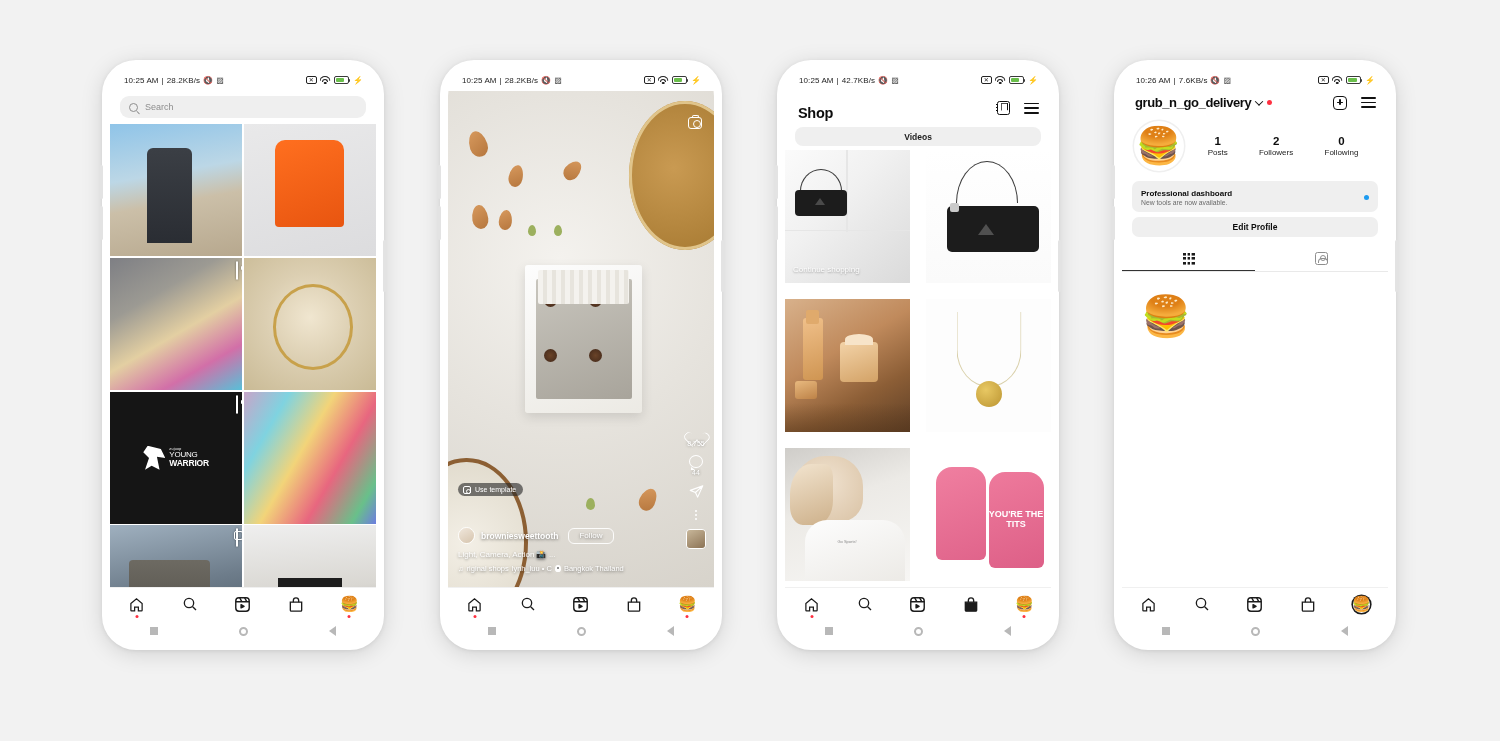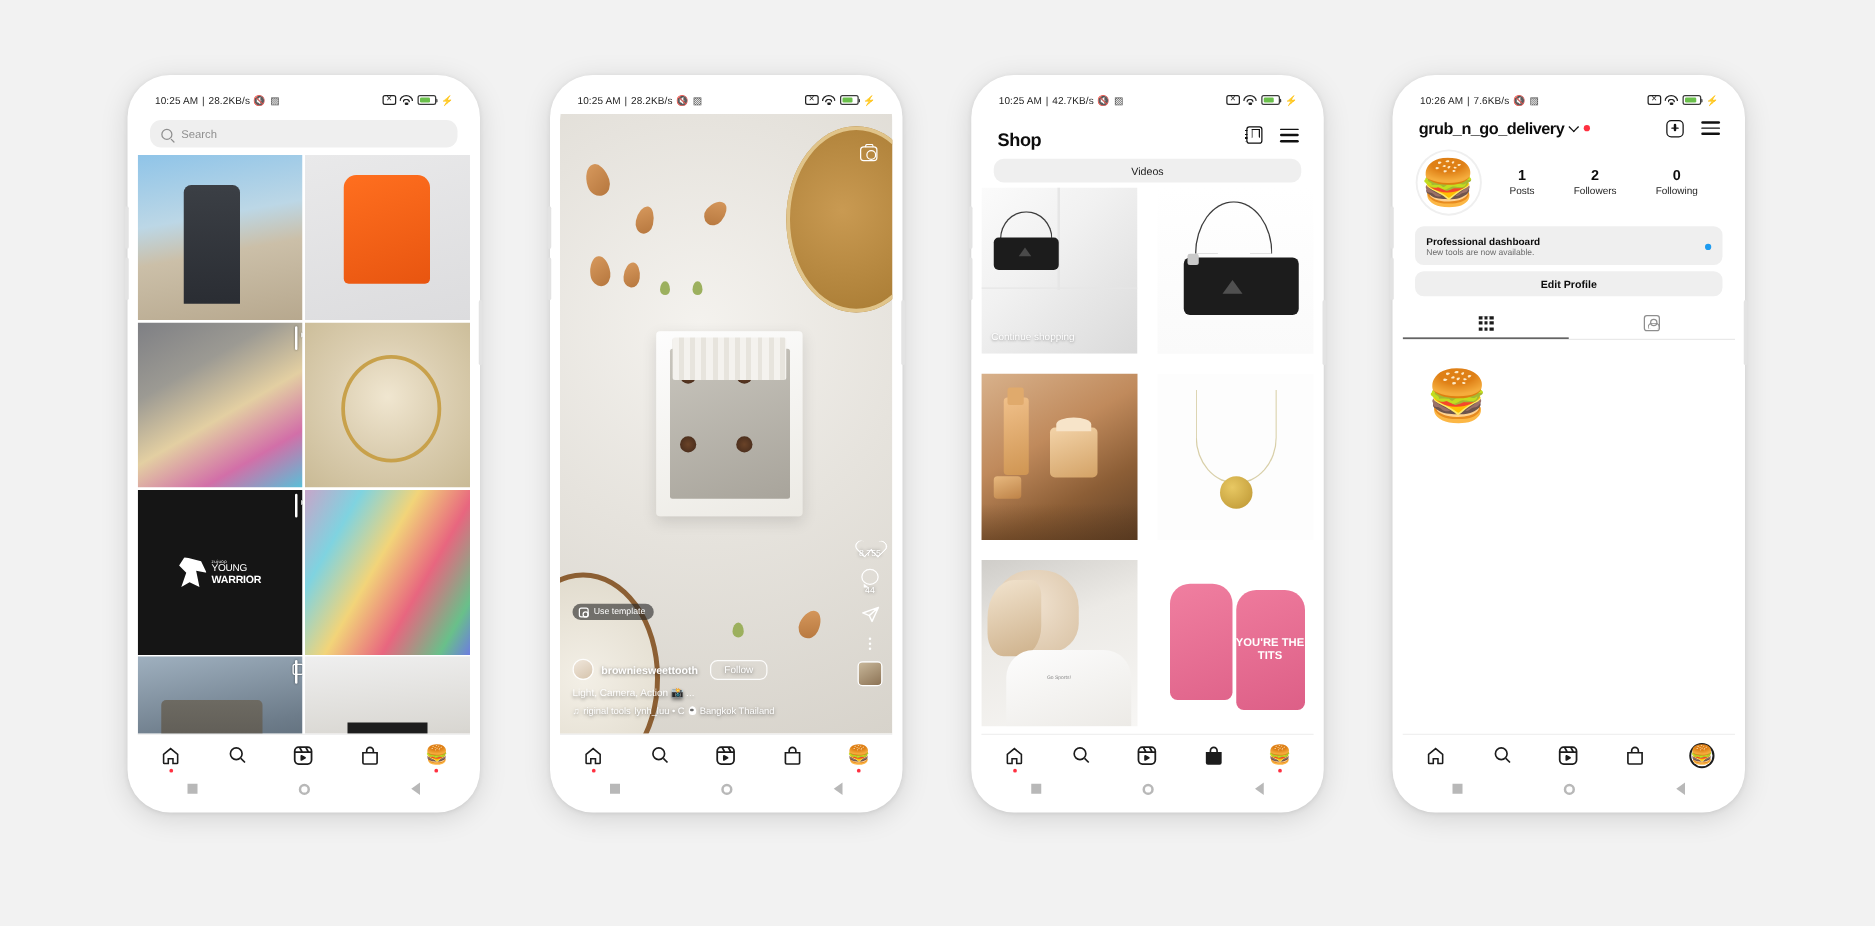--- a/index.html
+++ b/index.html
@@ -185,21 +185,21 @@
      clip-path: polygon(0 0,100% 0,100% 100%,50% 68%,0 100%); }
   .saved-ico::after { content:""; position:absolute; left: -2.4px; top: 1.5px;
      width: 2.2px; height: 9px;
      background: repeating-linear-gradient(#111 0 1.2px, transparent 1.2px 3px); }
   .burger-ico { width: 15px; height: 11px; display: flex; flex-direction: column;
      justify-content: space-between; }
   .burger-ico i { display: block; height: 1.6px; background: #111; border-radius: 1px; }
   .videos-pill {
     margin: 2px 10px 4px; height: 19px; background: #efefef; border-radius: 8px;
     display: flex; align-items: center; justify-content: center;
-    font-size: 8.5px; font-weight: normal; color: #1c1c1c;
+    font-size: 8.5px; font-weight: bold; color: #1c1c1c;
   }
   .shop-grid { display: grid; grid-template-columns: 1fr 1fr; gap: 16px; padding: 0 0 2px; }
   .shop-cell { position: relative; width: 100%; height: 133px; overflow: hidden; background: #fff; }
   .continue-lbl { position: absolute; left: 8px; bottom: 9px; color: #fff; font-size: 8px;
      text-shadow: 0 1px 2px rgba(0,0,0,.35); }
 
   
   .prof-head { display: flex; align-items: center; justify-content: space-between;
      padding: 4px 12px 5px 13px; }
   .prof-user { display: flex; align-items: center; gap: 5px; }
@@ -573,21 +573,21 @@
             <div class="reel-user">
               <span class="reel-ava">
                 <span style="display:block;width:100%;height:100%;background:linear-gradient(150deg,#f0e7dc,#d6c4ad)"></span>
               </span>
               <span class="reel-name">browniesweettooth</span>
               <span class="follow-btn">Follow</span>
             </div>
             <div class="reel-cap">Light, Camera, Action 📸 ...</div>
             <div class="reel-audio">
               <span>♫</span>
-              <span>riginal tools</span>
+              <span>riginal shops</span>
               <span>lynh_luu • C</span>
               <span class="pin-ico"></span>
               <span>Bangkok Thailand</span>
             </div>
           </div>
         </div>
       </div>
 
       <div class="tabbar">
         <div class="tabitem">

